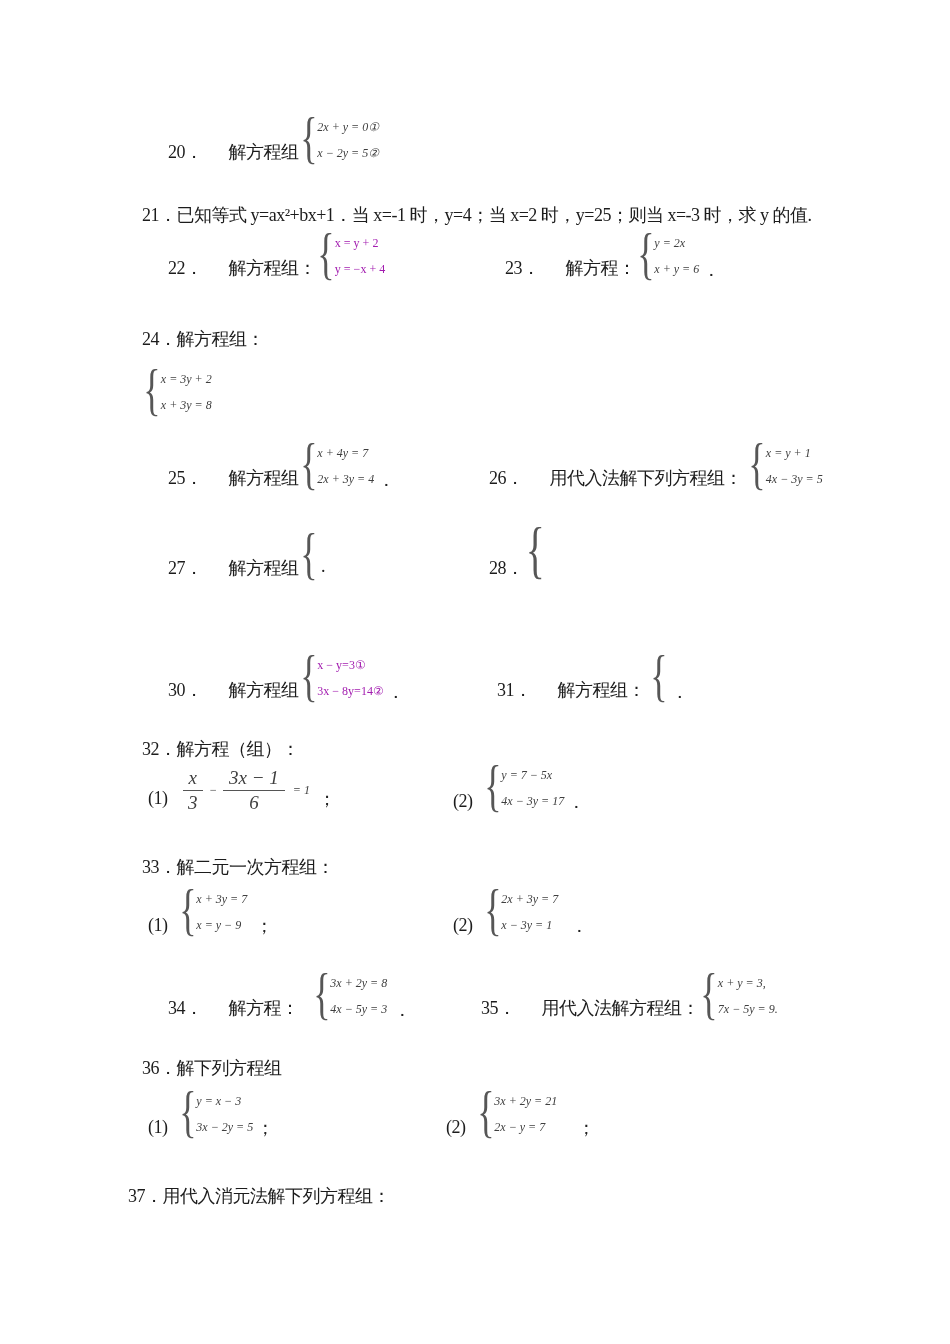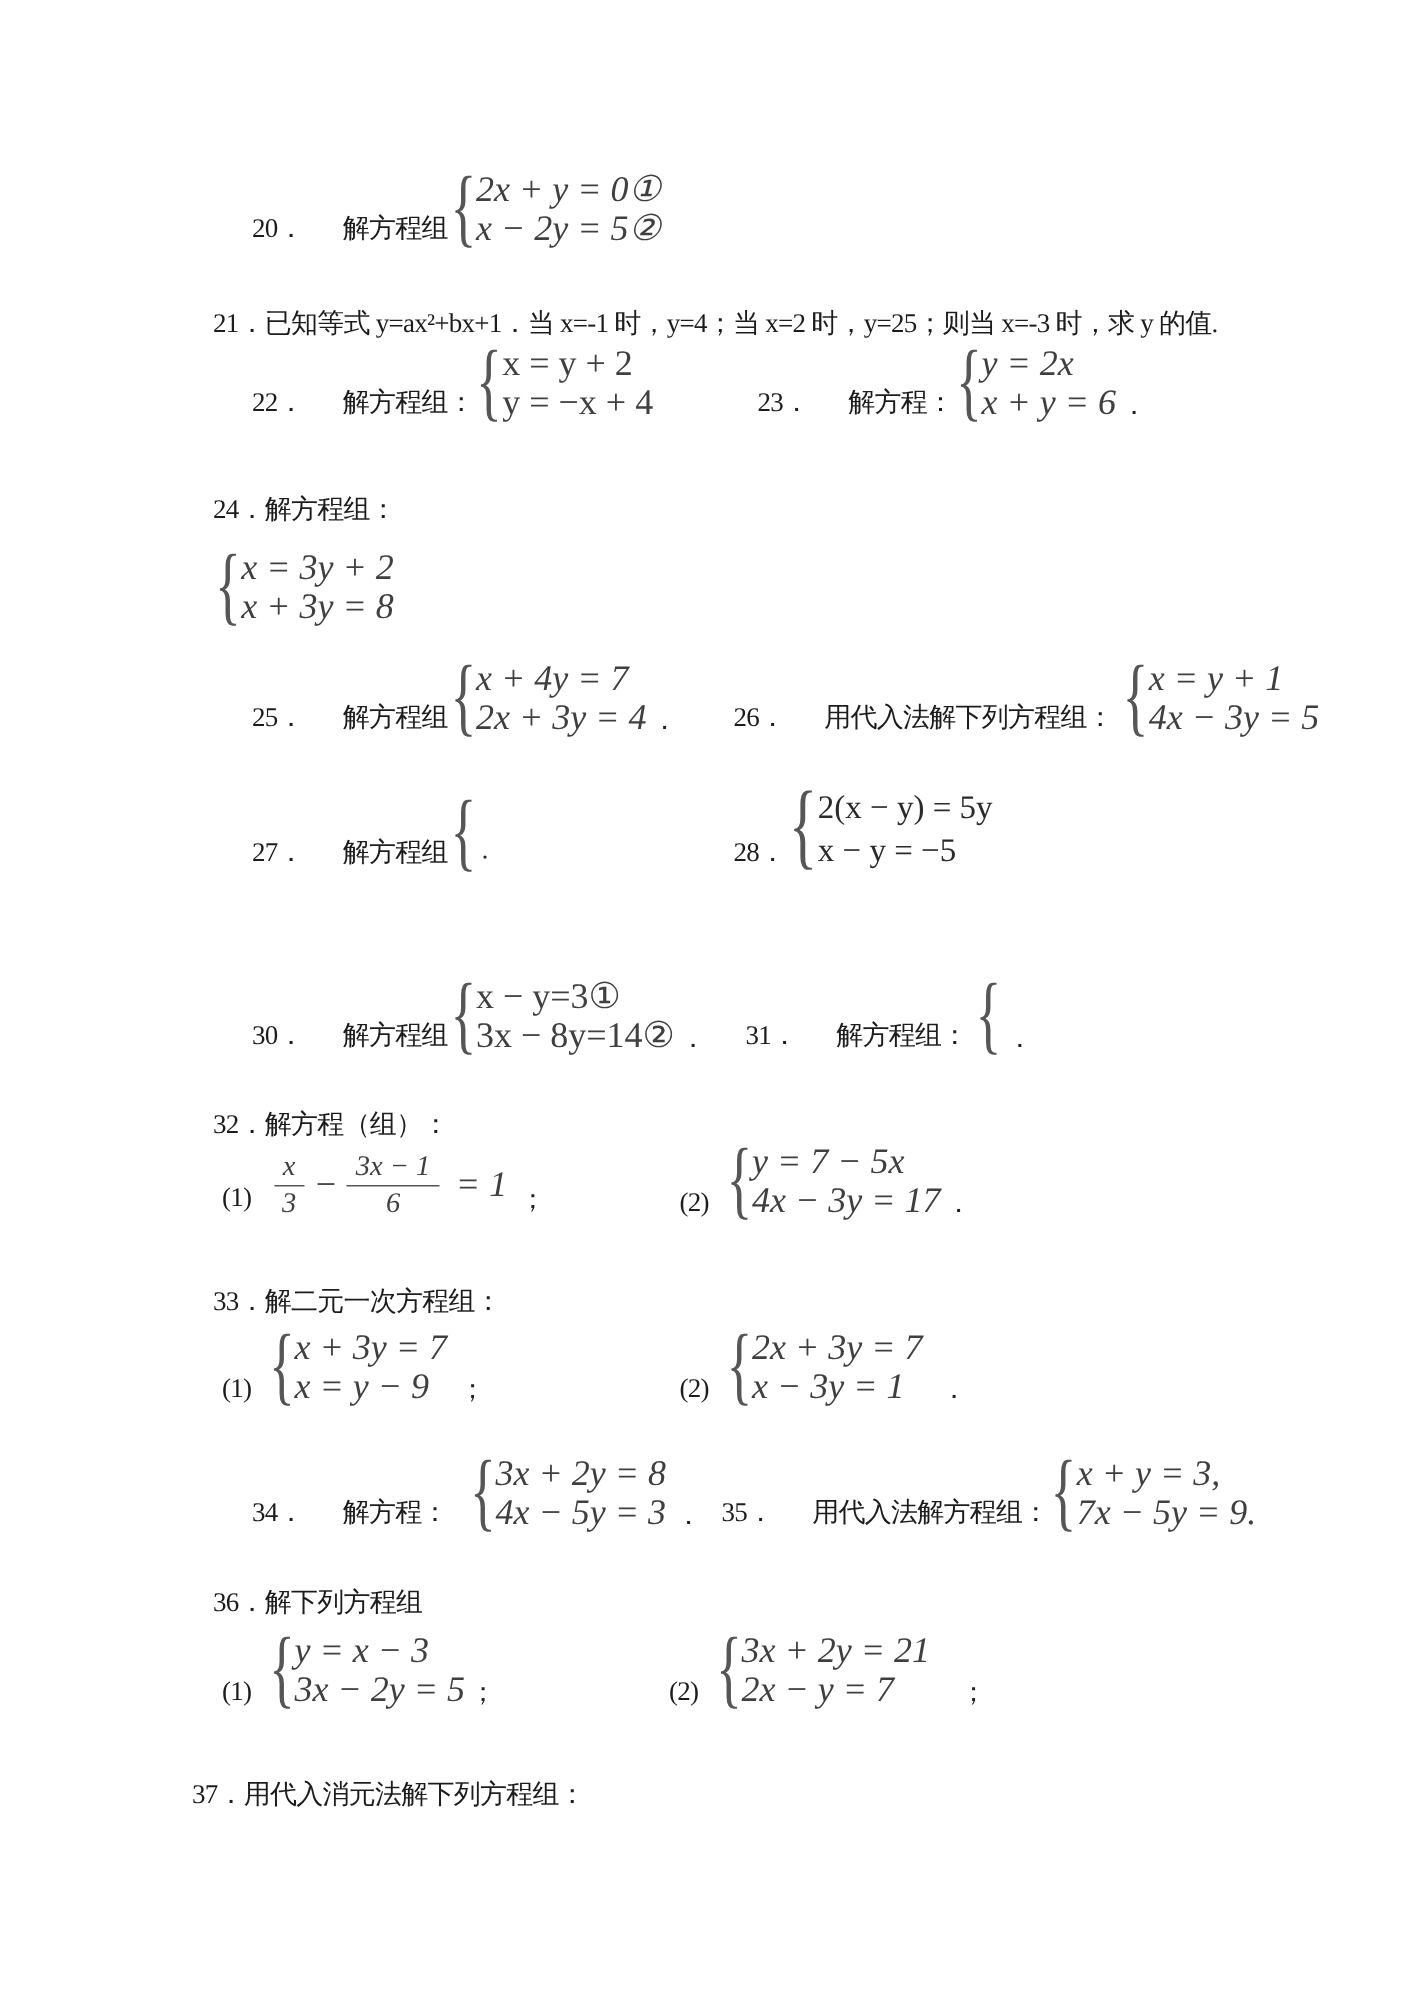--- a/index.html
+++ b/index.html
@@ -30,27 +30,27 @@
     font-family: "Liberation Serif", serif;
     font-size: 58px;
     line-height: 0.95;
     color: #565656;
     transform: scaleX(0.62);
     margin: 0 -5px 0 -7px;
     padding-bottom: 4px;
   }
   .eqcol { display: inline-flex; flex-direction: column; }
   .eq {
-    font-size: 24px;
+    font-size: 12px;
     font-style: italic;
     color: #3f3f3f;
     line-height: 26px;
     white-space: pre;
   }
-  .upright .eq { font-style: normal; color: #404040; }
+  .upright .eq { font-style: normal; color: #a21caf; }
   .big .eq { font-size: 22px; line-height: 29px; color: #2a2a2a; }
   .big .brace { font-size: 64px; }
   .sys-tail {
     font-size: 18px;
     color: #222222;
     align-self: flex-end;
     padding-bottom: 3px;
     margin-left: 3px;
     white-space: pre;
   }
@@ -159,24 +159,20 @@
     <span class="system">
       <span class="brace">{</span>
       <span class="sys-tail">·</span>
     </span>
   </div>
 
   <div class="row" style="left:463px;top:520px">
     <span class="cn plabel">28．</span>
     <span class="system big upright">
       <span class="brace">{</span>
-      <span class="eqcol">
-        <span class="eq">2(x − y) = 5y</span>
-        <span class="eq">x − y = −5</span>
-      </span>
     </span>
   </div>
 
 
   <div class="row" style="left:142px;top:648px">
     <span class="cn plabel">30．</span><span class="cn plabel">解方程组</span>
     <span class="system upright">
       <span class="brace">{</span>
       <span class="eqcol">
         <span class="eq">x − y=3①</span>

